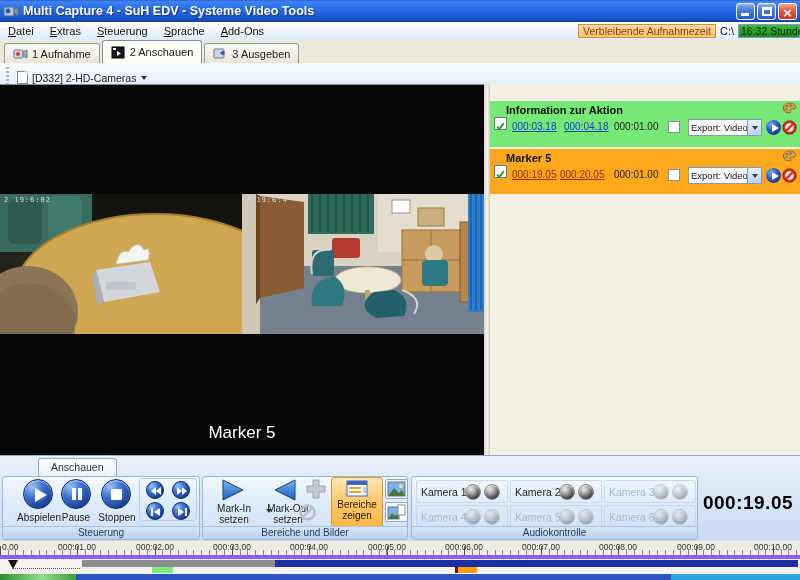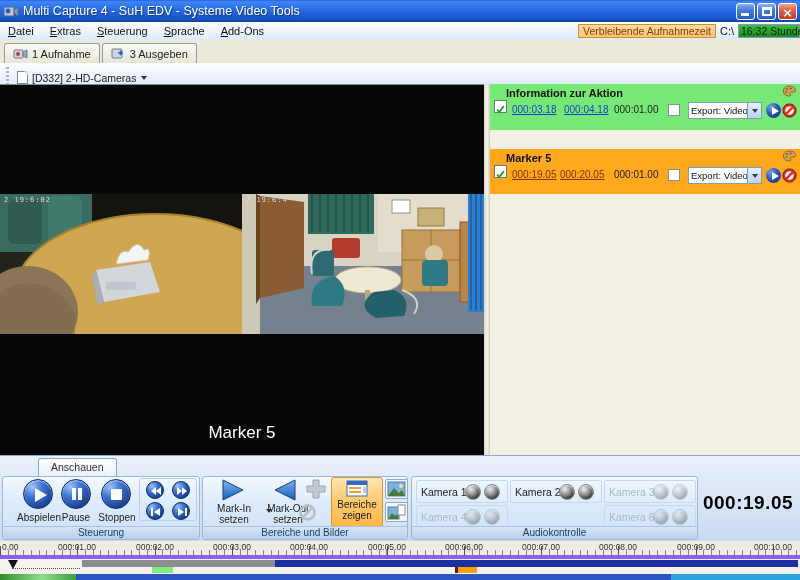--- a/index.html
+++ b/index.html
@@ -5,21 +5,21 @@
   * { margin:0; padding:0; box-sizing:border-box; }
   html,body { width:800px; height:580px; overflow:hidden; }
   body { font-family:"Liberation Sans", sans-serif; background:#ece9d8; }
   #app { position:relative; width:800px; height:580px; background:#ece9d8; overflow:hidden; }
 
   
   #titlebar { position:absolute; left:0; top:0; width:800px; height:22px;
     background:linear-gradient(180deg,#2a62d8 0%,#3f85f5 8%,#2e74ee 30%,#1f5fd9 65%,#1450c0 90%,#0d3f9e 100%);
     display:flex; align-items:center; padding:0 3px; }
   #titlebar .app-icon { width:16px; height:16px; margin-right:4px; }
-  #titlebar .title { color:#fff; font-size:12.5px; font-weight:normal; text-shadow:1px 1px 1px #1a3a7a; white-space:nowrap; }
+  #titlebar .title { color:#fff; font-size:12.5px; font-weight:bold; text-shadow:1px 1px 1px #1a3a7a; white-space:nowrap; }
   .winbtns { margin-left:auto; display:flex; gap:2px; }
   .winbtn { width:19px; height:17px; border:1px solid #fff; border-radius:3px; position:relative;
     background:linear-gradient(180deg,#8fb2f2 0%,#4a7ae0 40%,#2a5ac8 100%); }
   .winbtn.close { background:linear-gradient(180deg,#f2a892 0%,#e0614a 40%,#c23a22 100%); }
   .winbtn .g-min { position:absolute; left:4px; bottom:3px; width:8px; height:3px; background:#fff; }
   .winbtn .g-max { position:absolute; left:4px; top:3px; width:10px; height:9px; border:2px solid #fff; border-top-width:3px; }
   .winbtn .g-x { position:absolute; left:3px; top:1px; color:#fff; font-size:13px; font-weight:bold; font-family:"DejaVu Sans",sans-serif; }
 
   
   #menubar { position:absolute; left:0; top:22px; width:800px; height:18px;
@@ -63,21 +63,21 @@
 
   
   #panel { position:absolute; left:490px; top:0; width:310px; height:371px; background:#f3f0e3; }
   #panel-toolbar { position:absolute; left:0; top:0; width:310px; height:17px; padding-left:2px; }
   .tb-btn { display:flex; align-items:center; padding:0 5px; height:15px; border:1px solid transparent; }
   .tb-sep { width:1px; height:12px; background:#9fb4d2; margin:0 3px; }
   .play-ico-s { width:12px; height:12px; border-radius:50%; margin-right:3px;
     background:radial-gradient(circle at 32% 28%,#7aa6ee 0%,#2b56b8 45%,#122a6e 100%); position:relative; }
   .play-ico-s::after { content:""; position:absolute; left:4.5px; top:3px; border-left:5px solid #fff; border-top:3px solid transparent; border-bottom:3px solid transparent; }
   .marker-row { position:absolute; left:0; width:310px; height:46px; }
-  #marker-row-0 { top:0;padding-left:20px; } #marker-row-1 { top:64px; border-top:1px solid #f3f0e3; }
+  #marker-row-0 { top:17px;padding-left:20px; } #marker-row-1 { top:64px; border-top:1px solid #f3f0e3; }
   .row-check { position:absolute; left:4px; top:16px; width:13px; height:13px; background:#fff; border:1px solid #6a7a8a; }
   .row-title { position:absolute; left:16px; top:3px; font-size:11px; font-weight:bold; color:#111; }
   .t-link { position:absolute; top:20px; font-size:10px; text-decoration:underline; }
   .t-dur { position:absolute; left:124px; top:20px; font-size:10px; color:#222; }
   .mini-check { position:absolute; left:178px; top:20px; width:12px; height:12px; background:#fff; border:1px solid #828f9c; }
   .row-select { position:absolute; left:198px; top:18px; width:74px; height:17px; background:#fff; border:1px solid #7f9db9; display:flex; align-items:center; font-size:9.5px; color:#111; }
   .row-select .sel-txt { padding-left:2px; white-space:nowrap; overflow:hidden; flex:1; }
   .sel-btn { width:14px; height:100%; background:linear-gradient(#e6f0fc,#b9d4f2); border-left:1px solid #7f9db9; display:flex; align-items:center; justify-content:center; }
   .sel-btn i { width:0; height:0; border-left:3px solid transparent; border-right:3px solid transparent; border-top:4px solid #245; }
   .row-play { position:absolute; left:276px; top:19px; width:15px; height:15px; border-radius:50%;
@@ -188,20 +188,28 @@
   </div>
 
   <div id="tabstrip">
     <div class="main-tab">
       <svg class="tabicon" viewBox="0 0 15 13">
         <rect x="1" y="3" width="9" height="8" rx="1" fill="#cfd6e0" stroke="#6a7a90"></rect>
         <polygon points="10,5 14,3 14,11 10,9" fill="#9aa8ba" stroke="#6a7a90"></polygon>
         <circle cx="5" cy="7" r="2" fill="#c23a22"></circle>
       </svg>
       <span>1 Aufnahme</span>
+    </div>
+    <div class="main-tab active">
+      <svg class="tabicon" viewBox="0 0 15 13">
+        <rect x="1" y="1" width="12" height="11" fill="#16181c" stroke="#000"></rect>
+        <rect x="2" y="2" width="3" height="2" fill="#fff"></rect>
+        <polygon points="6,5 10,7.5 6,10" fill="#fff"></polygon>
+      </svg>
+      <span>2 Anschauen</span>
     </div>
     <div class="main-tab">
       <svg class="tabicon" viewBox="0 0 15 13">
         <rect x="1" y="2" width="10" height="9" rx="1" fill="#cfd6e0" stroke="#6a7a90"></rect>
         <path d="M7 6 h4 m-2 -2 l2 2 l-2 2" stroke="#2a5ac8" stroke-width="1.6" fill="none"></path>
       </svg>
       <span>3 Ausgeben</span>
     </div>
   </div>
 
@@ -449,20 +457,25 @@
       <div class="audio-cell disabled" style="left:192px; top:3px">
         <span class="cam-lbl">Kamera 3</span>
         <div class="knob"></div>
         <div class="knob"></div>
       </div>
       <div class="audio-cell disabled" style="left:4px; top:28px">
         <span class="cam-lbl">Kamera 4</span>
         <div class="knob"></div>
         <div class="knob"></div>
       </div>
+      <div class="audio-cell disabled" style="left:98px; top:28px">
+        <span class="cam-lbl">Kamera 5</span>
+        <div class="knob"></div>
+        <div class="knob"></div>
+      </div>
       <div class="audio-cell disabled" style="left:192px; top:28px">
         <span class="cam-lbl">Kamera 6</span>
         <div class="knob"></div>
         <div class="knob"></div>
       </div>
       <div class="group-label">Audiokontrolle</div>
     </div>
 
     <div id="time-display">000:19.05</div>
   </div>

